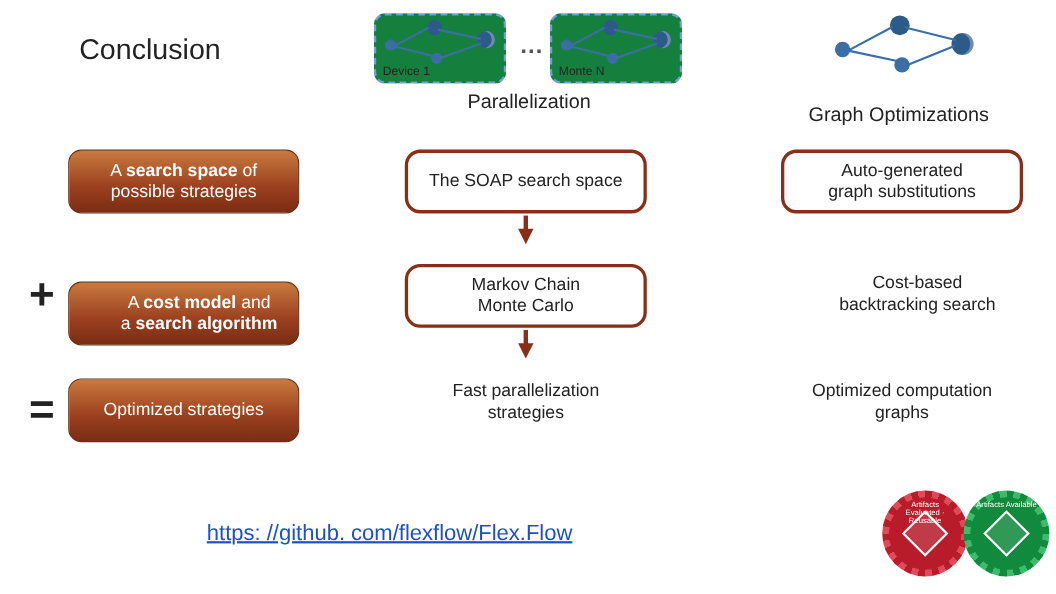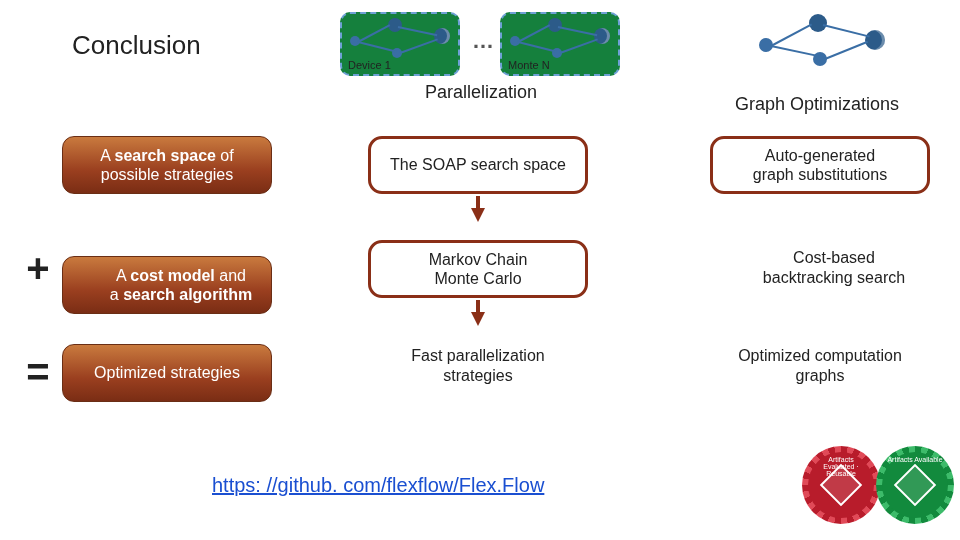--- a/index.html
+++ b/index.html
@@ -239,21 +239,21 @@
 
 <div class="pill-outline" style="left:710px; top:136px;">
   <span style="white-space:pre-line;">Auto-generated
 graph substitutions</span>
 </div>
 <div class="plain-text" style="left:724px; top:248px; white-space:pre-line;">Cost-based
 backtracking search</div>
 <div class="plain-text" style="left:710px; top:346px; white-space:pre-line;">Optimized computation
 graphs</div>
 
-<a class="gh-link" style="left:212px; top:474px;">https: //github. com/flexflow/Flex.Flow</a>
+<a class="gh-link" style="left:188px; top:474px;">https: //github. com/flexflow/Flex.Flow</a>
 
 <div class="badge badge-red" style="left:808px; top:452px;">
   <div class="badge-inner"></div>
   <div class="badge-ring-text">Artifacts Evaluated · Reusable</div>
 </div>
 <div class="badge badge-green" style="left:882px; top:452px;">
   <div class="badge-inner"></div>
   <div class="badge-ring-text">Artifacts Available</div>
 </div>
 

